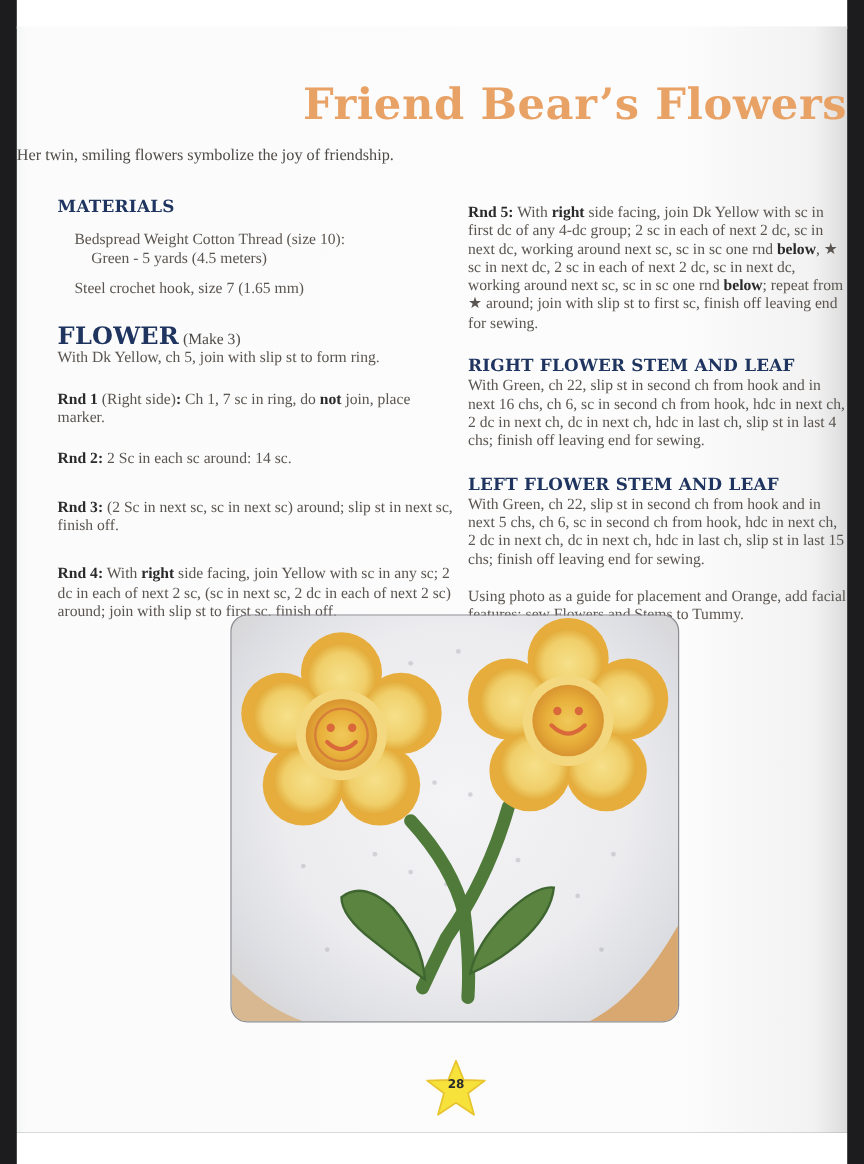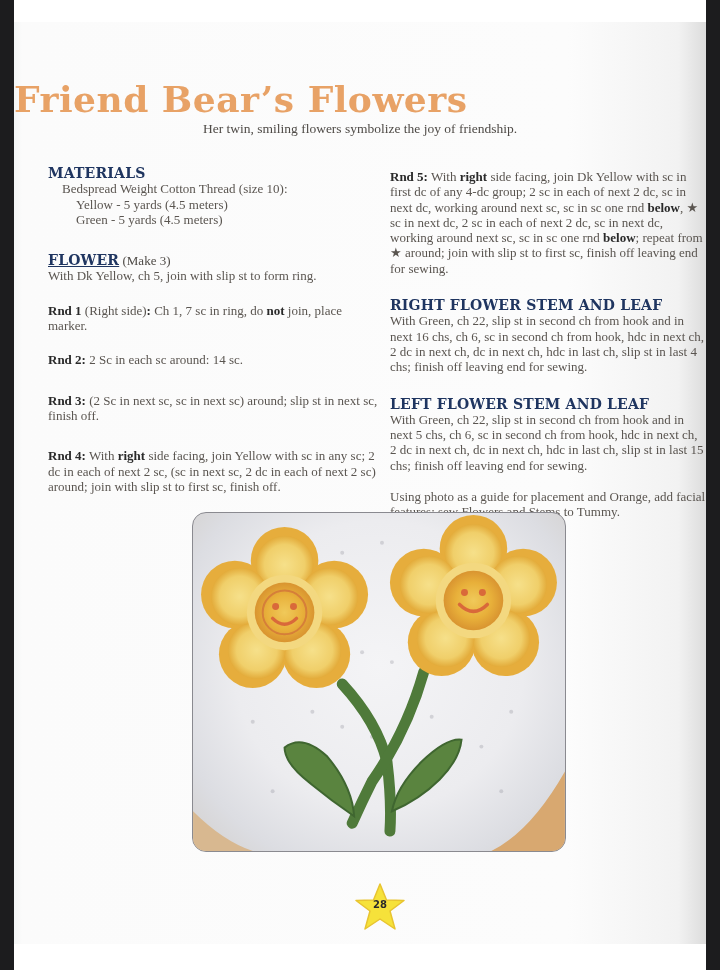--- a/index.html
+++ b/index.html
@@ -16,51 +16,51 @@
     }
     .page {
       position: absolute; left: 14px; top: 22px; width: 692px; height: 922px;
       background: linear-gradient(90deg, #f3f6f6 0px, #fbfbfb 8px, #fcfcfc 80%, #f2f2f2 96%, #dcdcdc 100%);
     }
     .frame-bottom {
       position: absolute; left: 14px; top: 944px; width: 692px; height: 26px;
       background: #ffffff;
     }
     .title {
-      position: absolute; left: 0; top: 56px; width: 100%;
-      text-align: left;
+      position: absolute; left: 0; top: 44px; width: 100%;
+      text-align: right;
       font-family: "DejaVu Serif", serif;
       font-size: 36px; font-weight: bold;
       color: #e8a266;
       letter-spacing: 0.5px;
     }
     .subtitle {
       position: absolute; left: 0; top: 99px; width: 100%;
-      text-align: center;
+      text-align: left;
       font-size: 13.5px;
       color: #4e4a46;
     }
     .col-left {
       position: absolute; left: 34px; top: 144px; width: 330px;
       font-size: 13px; line-height: 15.3px;
     }
     .col-right {
       position: absolute; left: 376px; top: 144px; width: 316px;
       font-size: 13px; line-height: 15.3px;
       overflow: hidden;
     }
     .head {
       font-family: "DejaVu Serif", serif;
       font-weight: bold; color: #1f3560;
       font-size: 14px;
       letter-spacing: 0.2px;
     }
-    .head-big { font-size: 14px; text-decoration: underline; }
+    .head-big { font-size: 20px; }
     .head-note { font-weight: normal; font-family: "Liberation Serif", serif; color: #4e4a46; font-size: 13px; }
-    .mat-line { padding-left: 14px; }
+    .mat-line { padding-left: 14px; margin-top: 10px; }
     .mat-sub { padding-left: 28px; }
     .para { margin-top: 3px; }
     .rnd-label { font-weight: bold; color: #2a2a2a; }
     b.em { font-weight: bold; color: #2a2a2a; }
     .gap-m { height: 16px; }
     .gap-l { height: 22px; }
     .photo {
       position: absolute; left: 178px; top: 490px; width: 374px; height: 340px;
       border-radius: 14px;
       border: 1.5px solid #8a8a90;
@@ -86,22 +86,22 @@
 
 <div class="page">
 
   <h1 class="title">Friend Bear’s Flowers</h1>
   <p class="subtitle">Her twin, smiling flowers symbolize the joy of friendship.</p>
 
   <div class="col-left">
     <div>
       <div class="head">MATERIALS</div>
       <div class="mat-line">Bedspread Weight Cotton Thread (size 10):</div>
-      <div class="mat-sub">Yellow - 5 yards (4.5 meters)</div>
       <div class="mat-sub">Green - 5 yards (4.5 meters)</div>
+      <div class="mat-line">Steel crochet hook, size 7 (1.65 mm)</div>
     </div>
 
     <div class="gap-l"></div>
 
     <div>
       <div style="margin-top:4px;">
         <span class="head head-big">FLOWER</span>
         <span class="head-note">(Make 3)</span>
       </div>
       <div>With Dk Yellow, ch 5, join with slip st to form ring.</div>

